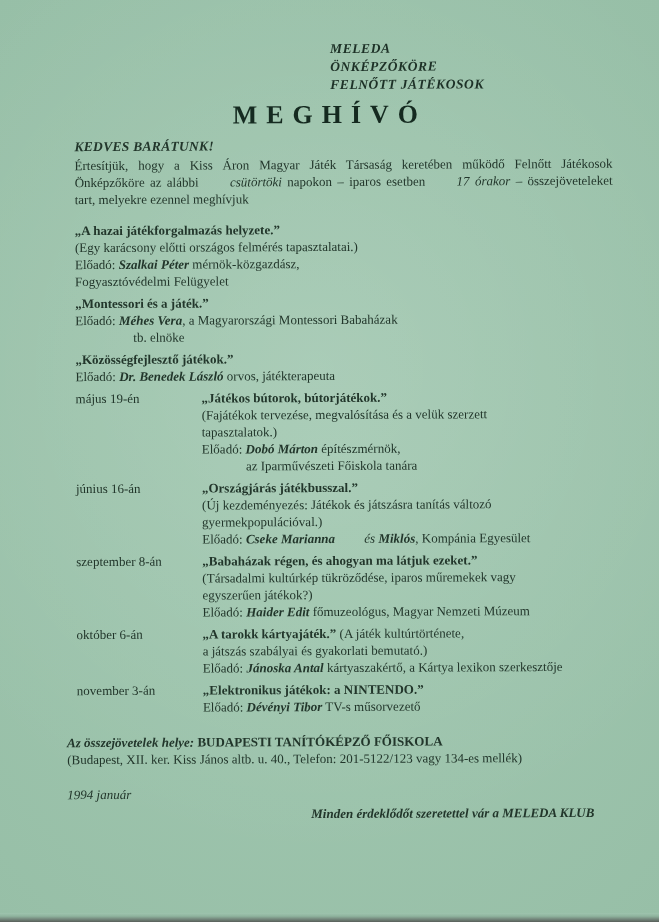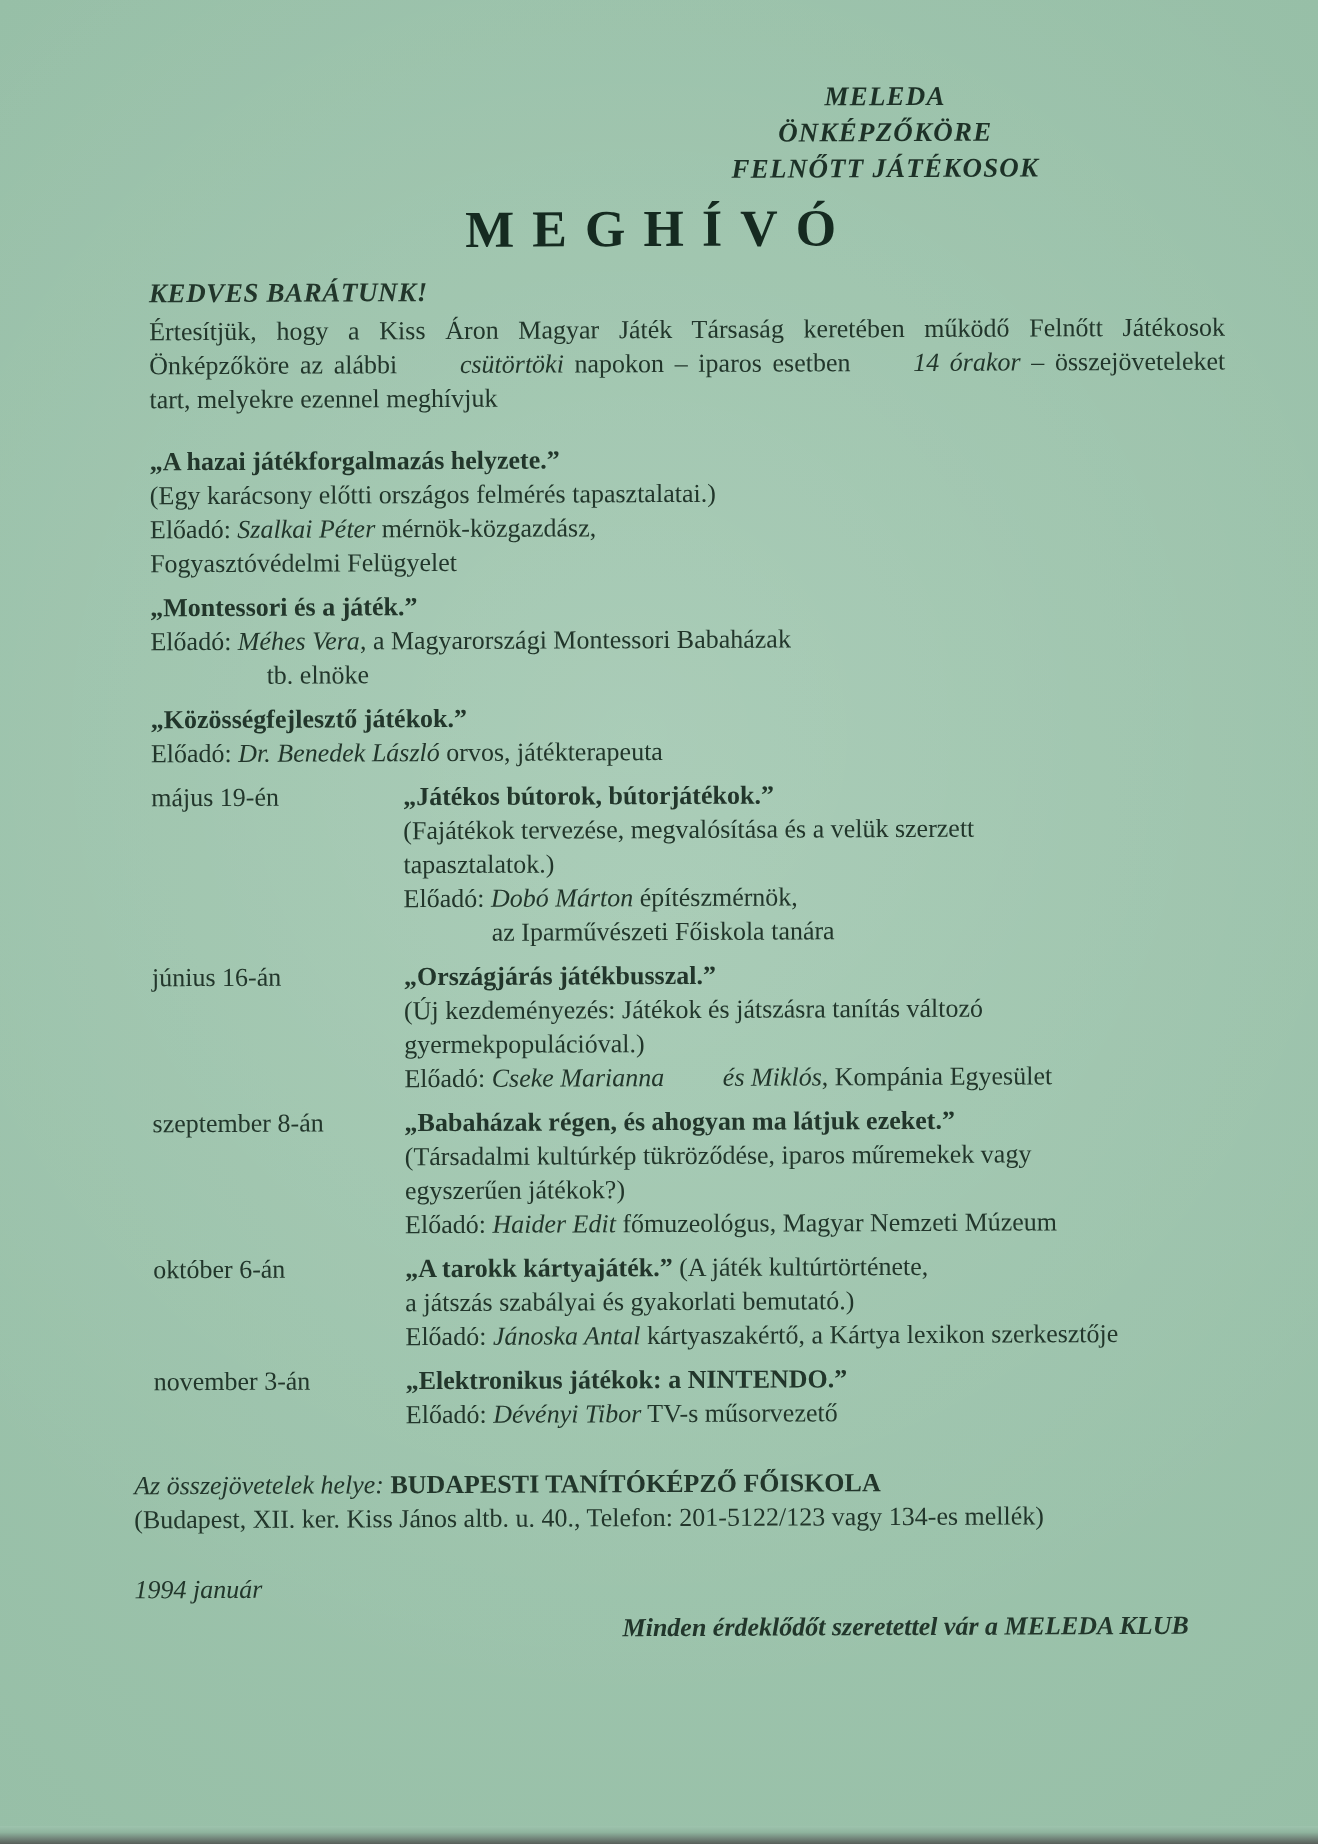--- a/index.html
+++ b/index.html
@@ -16,26 +16,25 @@
     background:
       radial-gradient(ellipse 120% 90% at 48% 40%, rgba(255,255,255,0.10), rgba(0,0,0,0) 60%),
       radial-gradient(ellipse 140% 120% at 50% 50%, #a2c8b1 0%, #97bfa7 55%, #8bb39b 90%, #82a991 100%);
     color:#22362b;
     font-size:13px;
     line-height:17px;
   }
   .tilt{transform:rotate(-0.25deg);transform-origin:50% 0;}
   .b{font-weight:bold;}
   .i{font-style:italic;margin-left:26px;}
-  .bi{font-weight:normal;font-style:italic;margin-top:20px;}
+  .bi{font-weight:bold;font-style:italic;margin-top:20px;}
   .org-block{
     width:225px;
     margin-left:auto;
     margin-right:50px;
-    text-align:center;
     font-weight:bold;font-style:italic;
     font-size:13.5px;line-height:18px;
     letter-spacing:0.6px;
     color:#1d3127;
   }
   .doc-title{
     text-align:center;
     margin-top:12px;
     margin-bottom:14px;
     font-weight:bold;
@@ -86,21 +85,21 @@
     <div class="org-block">
       <div>MELEDA</div>
       <div>ÖNKÉPZŐKÖRE</div>
       <div>FELNŐTT JÁTÉKOSOK</div>
     </div>
 
     <div class="doc-title">MEGHÍVÓ</div>
 
     <div class="intro-wrap">
       <div class="salutation">KEDVES BARÁTUNK!</div>
-      <div class="intro"><span>Értesítjük, hogy a Kiss Áron Magyar Játék Társaság keretében működő Felnőtt Játékosok Önképzőköre az alábbi </span><span class="i">csütörtöki</span><span> napokon – iparos esetben </span><span class="i">14 órakor</span><span> – összejöveteleket tart, melyekre ezennel meghívjuk</span></div>
+      <div class="intro"><span>Értesítjük, hogy a Kiss Áron Magyar Játék Társaság keretében működő Felnőtt Játékosok Önképzőköre az alábbi </span><span class="i">csütörtöki</span><span> napokon – iparos esetben </span><span class="i">17 órakor</span><span> – összejöveteleket tart, melyekre ezennel meghívjuk</span></div>
     </div>
 
     <div class="events">
 
       <div class="event">
         <div class="content">
           <div class="line b">„A hazai játékforgalmazás helyzete.”</div>
           <div class="line">(Egy karácsony előtti országos felmérés tapasztalatai.)</div>
           <div class="line"><span>Előadó:</span><span class="bi"> Szalkai Péter</span><span> mérnök-közgazdász,</span></div>
           <div class="line">Fogyasztóvédelmi Felügyelet</div>

